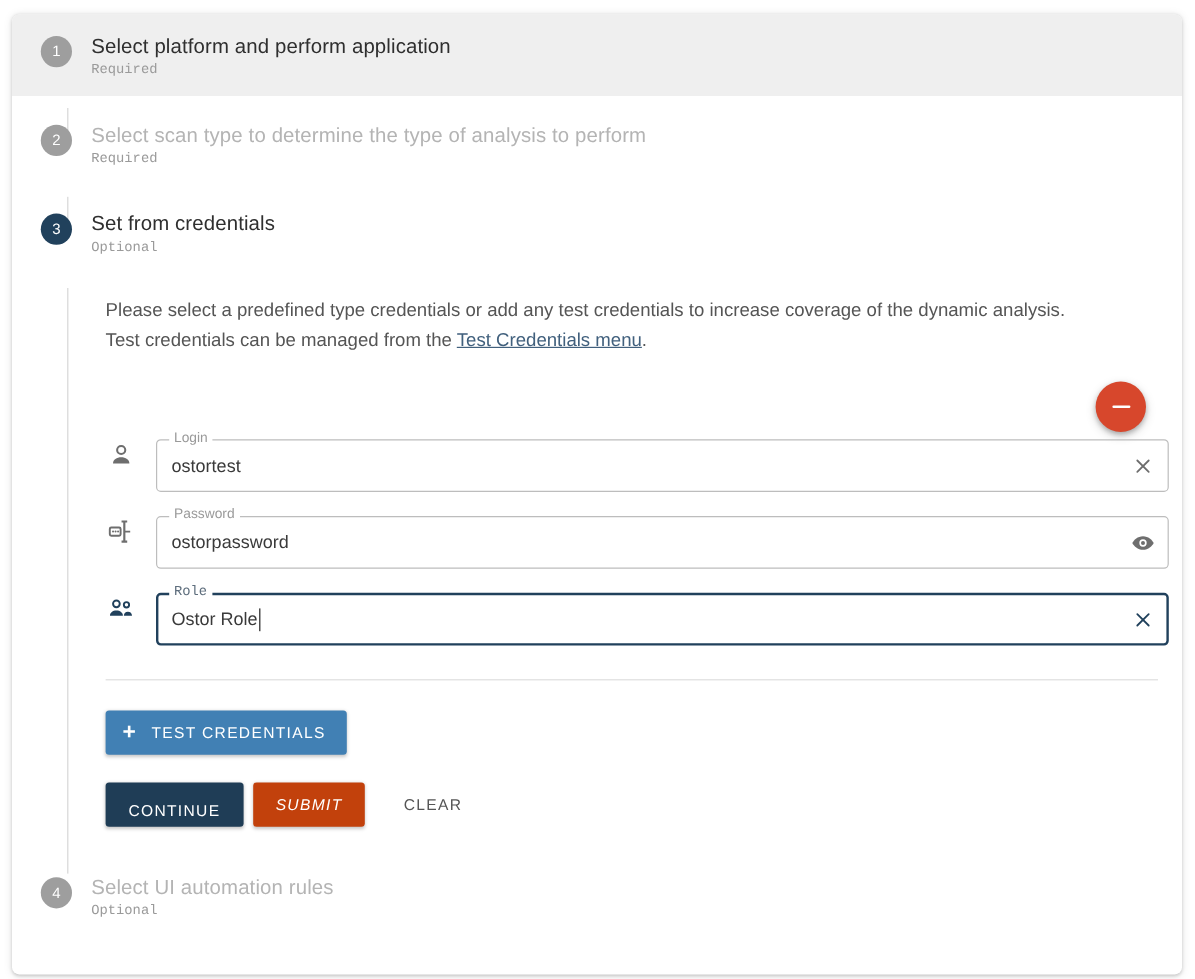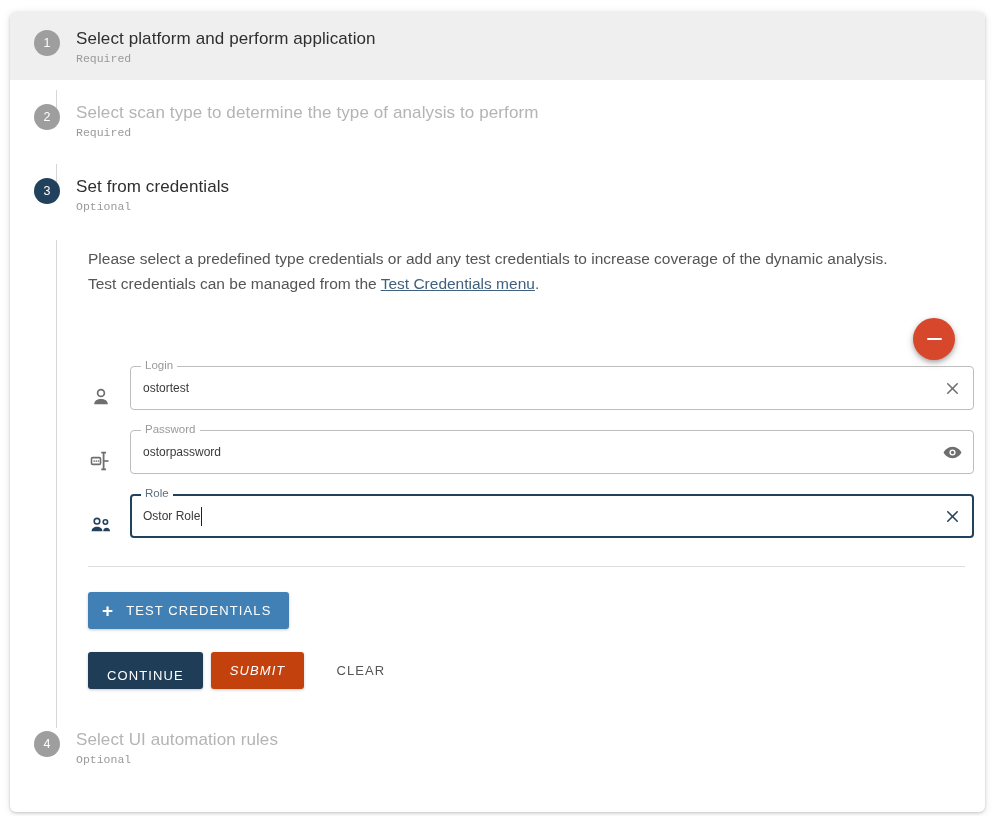--- a/index.html
+++ b/index.html
@@ -131,21 +131,21 @@
     height: 2px;
     background: #ffffff;
     border-radius: 1px;
   }
 
   
   .fields { margin-top: 70px; }
 
   .field-row {
     display: flex;
-    align-items: flex-end;
+    align-items: flex-start;
     margin-bottom: 20px;
   }
   .lead-icon {
     width: 26px;
     height: 26px;
     flex: 0 0 26px;
     margin-right: 16px;
     display: flex;
     align-items: center;
     justify-content: center;
@@ -173,31 +173,31 @@
   .tf-label {
     position: absolute;
     left: 11px;
     top: -7px;
     background: #ffffff;
     padding: 0 4px;
     font-size: 11.5px;
     line-height: 13px;
     color: #9a9a9a;
   }
-  .tf.focused .tf-label { color: #5e6e7d; }
+  .tf.focused .tf-label { color: #5e6e7d; font-family: Liberation Mono, monospace; }
 
   .tf-value {
     position: absolute;
     left: 13px;
     top: 0;
     right: 46px;
     height: 100%;
     display: flex;
     align-items: center;
-    font-size: 12px;
+    font-size: 15px;
     color: #3a3a3a;
     white-space: nowrap;
     overflow: hidden;
   }
   .caret {
     display: inline-block;
     width: 1px;
     height: 19px;
     background: #222222;
     margin-left: 1px;

